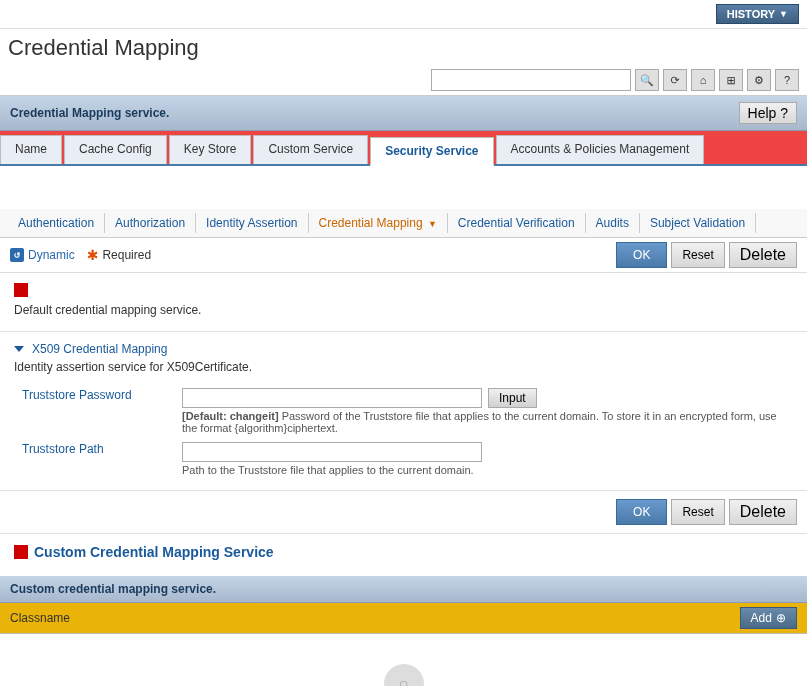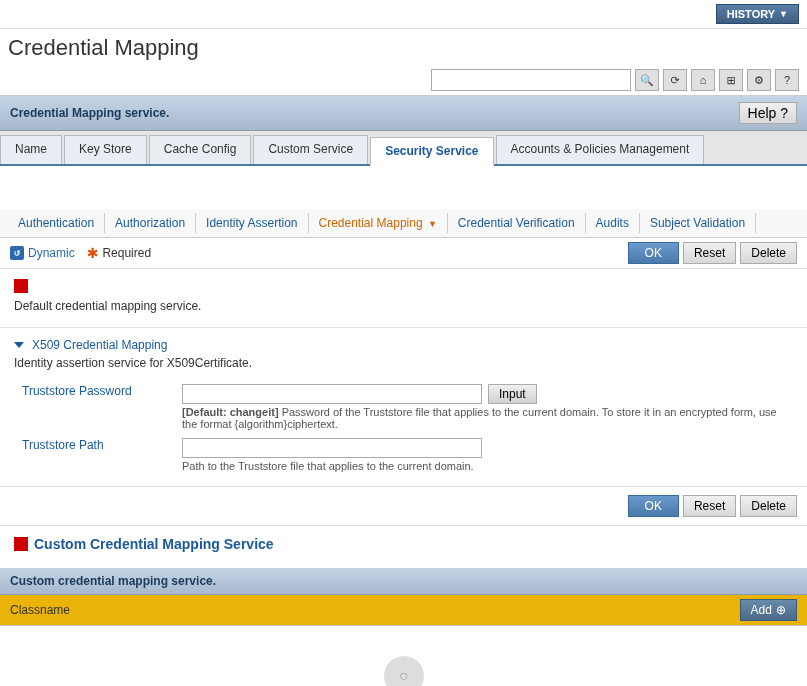--- a/index.html
+++ b/index.html
@@ -15,42 +15,42 @@
     .toolbar { display: flex; justify-content: flex-end; align-items: center; padding: 4px 8px; gap: 4px; border-bottom: 1px solid #ccc; }
     .toolbar input[type="text"] { width: 200px; height: 22px; border: 1px solid #aaa; padding: 0 4px; font-size: 12px; }
     .toolbar-icon { width: 24px; height: 22px; background: #e0e0e0; border: 1px solid #aaa; cursor: pointer; display: inline-flex; align-items: center; justify-content: center; font-size: 11px; }
 
     
     .info-bar { background: linear-gradient(to bottom, #c5d5e8, #a8b8cc); padding: 6px 10px; display: flex; justify-content: space-between; align-items: center; border-bottom: 1px solid #8a9ab0; }
     .info-bar-text { font-size: 12px; font-weight: bold; color: #1a3a5c; }
     .help-btn { background: linear-gradient(to bottom, #f0f0f0, #d8d8d8); border: 1px solid #aaa; padding: 2px 8px; font-size: 14px; cursor: pointer; }
 
     
-    .tabs-row1 { display: flex; padding: 0; border-bottom: 2px solid #4a7aaa; background: #e5e5e5; }
+    .tabs-row1 { display: flex; padding: 0; border-bottom: 2px solid #4a7aaa; background: #ef4444; }
     .tab { padding: 6px 14px; font-size: 12px; cursor: pointer; border: 1px solid #bbb; border-bottom: none; background: #e8eef4; color: #333; margin-right: 2px; margin-top: 4px; }
     .tab.active { background: #fff; color: #1a5a9a; font-weight: bold; border-bottom: 2px solid #fff; position: relative; top: 2px; }
 
     
     .tabs-row2 { display: flex; padding: 4px 8px; border-bottom: 1px solid #ccc; background: #f8f8f8; align-items: center; gap: 0; margin-top: 43px; }
     .sub-tab { padding: 3px 10px; font-size: 12px; cursor: pointer; color: #1a5a9a; border-right: 1px solid #ccc; }
     .sub-tab:first-child { border-left: none; }
     .sub-tab.active { color: #cc6600; }
     .sub-tab .dropdown-arrow { font-size: 9px; margin-left: 2px; }
 
     
     .status-bar { display: flex; align-items: center; justify-content: space-between; padding: 4px 10px; border-bottom: 1px solid #ddd; background: #fff; }
     .status-left { display: flex; align-items: center; gap: 12px; }
     .dynamic-badge { display: flex; align-items: center; gap: 4px; color: #2a6aad; font-size: 12px; cursor: pointer; }
     .dynamic-icon { width: 14px; height: 14px; background: #2a6aad; border-radius: 2px; display: inline-flex; align-items: center; justify-content: center; color: #fff; font-size: 8px; font-weight: bold; }
     .required-badge { display: flex; align-items: center; gap: 4px; color: #333; font-size: 12px; }
     .required-icon { color: #e05000; font-size: 14px; }
     .action-btns { display: flex; gap: 4px; }
     .btn-ok { background: linear-gradient(to bottom, #6a9acc, #4a7aaa); color: #fff; border: 1px solid #3a6a9a; padding: 3px 16px; font-size: 12px; cursor: pointer; }
     .btn-reset { background: linear-gradient(to bottom, #f0f0f0, #d8d8d8); border: 1px solid #aaa; padding: 3px 10px; font-size: 12px; cursor: pointer; }
-    .btn-delete { background: linear-gradient(to bottom, #f0f0f0, #d8d8d8); border: 1px solid #aaa; padding: 3px 10px; font-size: 12px; cursor: pointer; }
+    .btn-delete { background: linear-gradient(to bottom, #f0f0f0, #d8d8d8); border: 1px solid #aaa; padding: 3px 10px; font-size: 16px; cursor: pointer; }
     .section { padding: 10px 14px; border-bottom: 1px solid #e0e0e0; }
     .section-title { font-size: 14px; font-weight: bold; color: #1a5a9a; display: flex; align-items: center; gap: 6px; margin-bottom: 6px; }
     .section-icon { width: 14px; height: 14px; background: #cc0000; display: inline-block; vertical-align: middle; }
     .section-desc { font-size: 12px; color: #333; margin-bottom: 4px; }
 
     
     .subsection { margin-top: 0; }
     .subsection-title { font-size: 12px; color: #1a5a9a; cursor: pointer; display: flex; align-items: center; gap: 4px; margin-bottom: 4px; }
     .subsection-desc { font-size: 12px; color: #333; margin-bottom: 10px; }
 
@@ -100,22 +100,22 @@
 <div class="info-bar">
   <span class="info-bar-text">Credential Mapping service.</span>
   <button class="help-btn">
     <span>Help</span>
     <span>?</span>
   </button>
 </div>
 
 <div class="tabs-row1">
   <div class="tab">Name</div>
+  <div class="tab">Cache Config</div>
   <div class="tab">Key Store</div>
-  <div class="tab">Cache Config</div>
   <div class="tab">Custom Service</div>
   <div class="tab active">Security Service</div>
   <div class="tab">Accounts &amp; Policies Management</div>
 </div>
 
 <div class="tabs-row2">
   <span class="sub-tab">Authentication</span>
   <span class="sub-tab">Authorization</span>
   <span class="sub-tab">Identity Assertion</span>
   <span class="sub-tab active">

